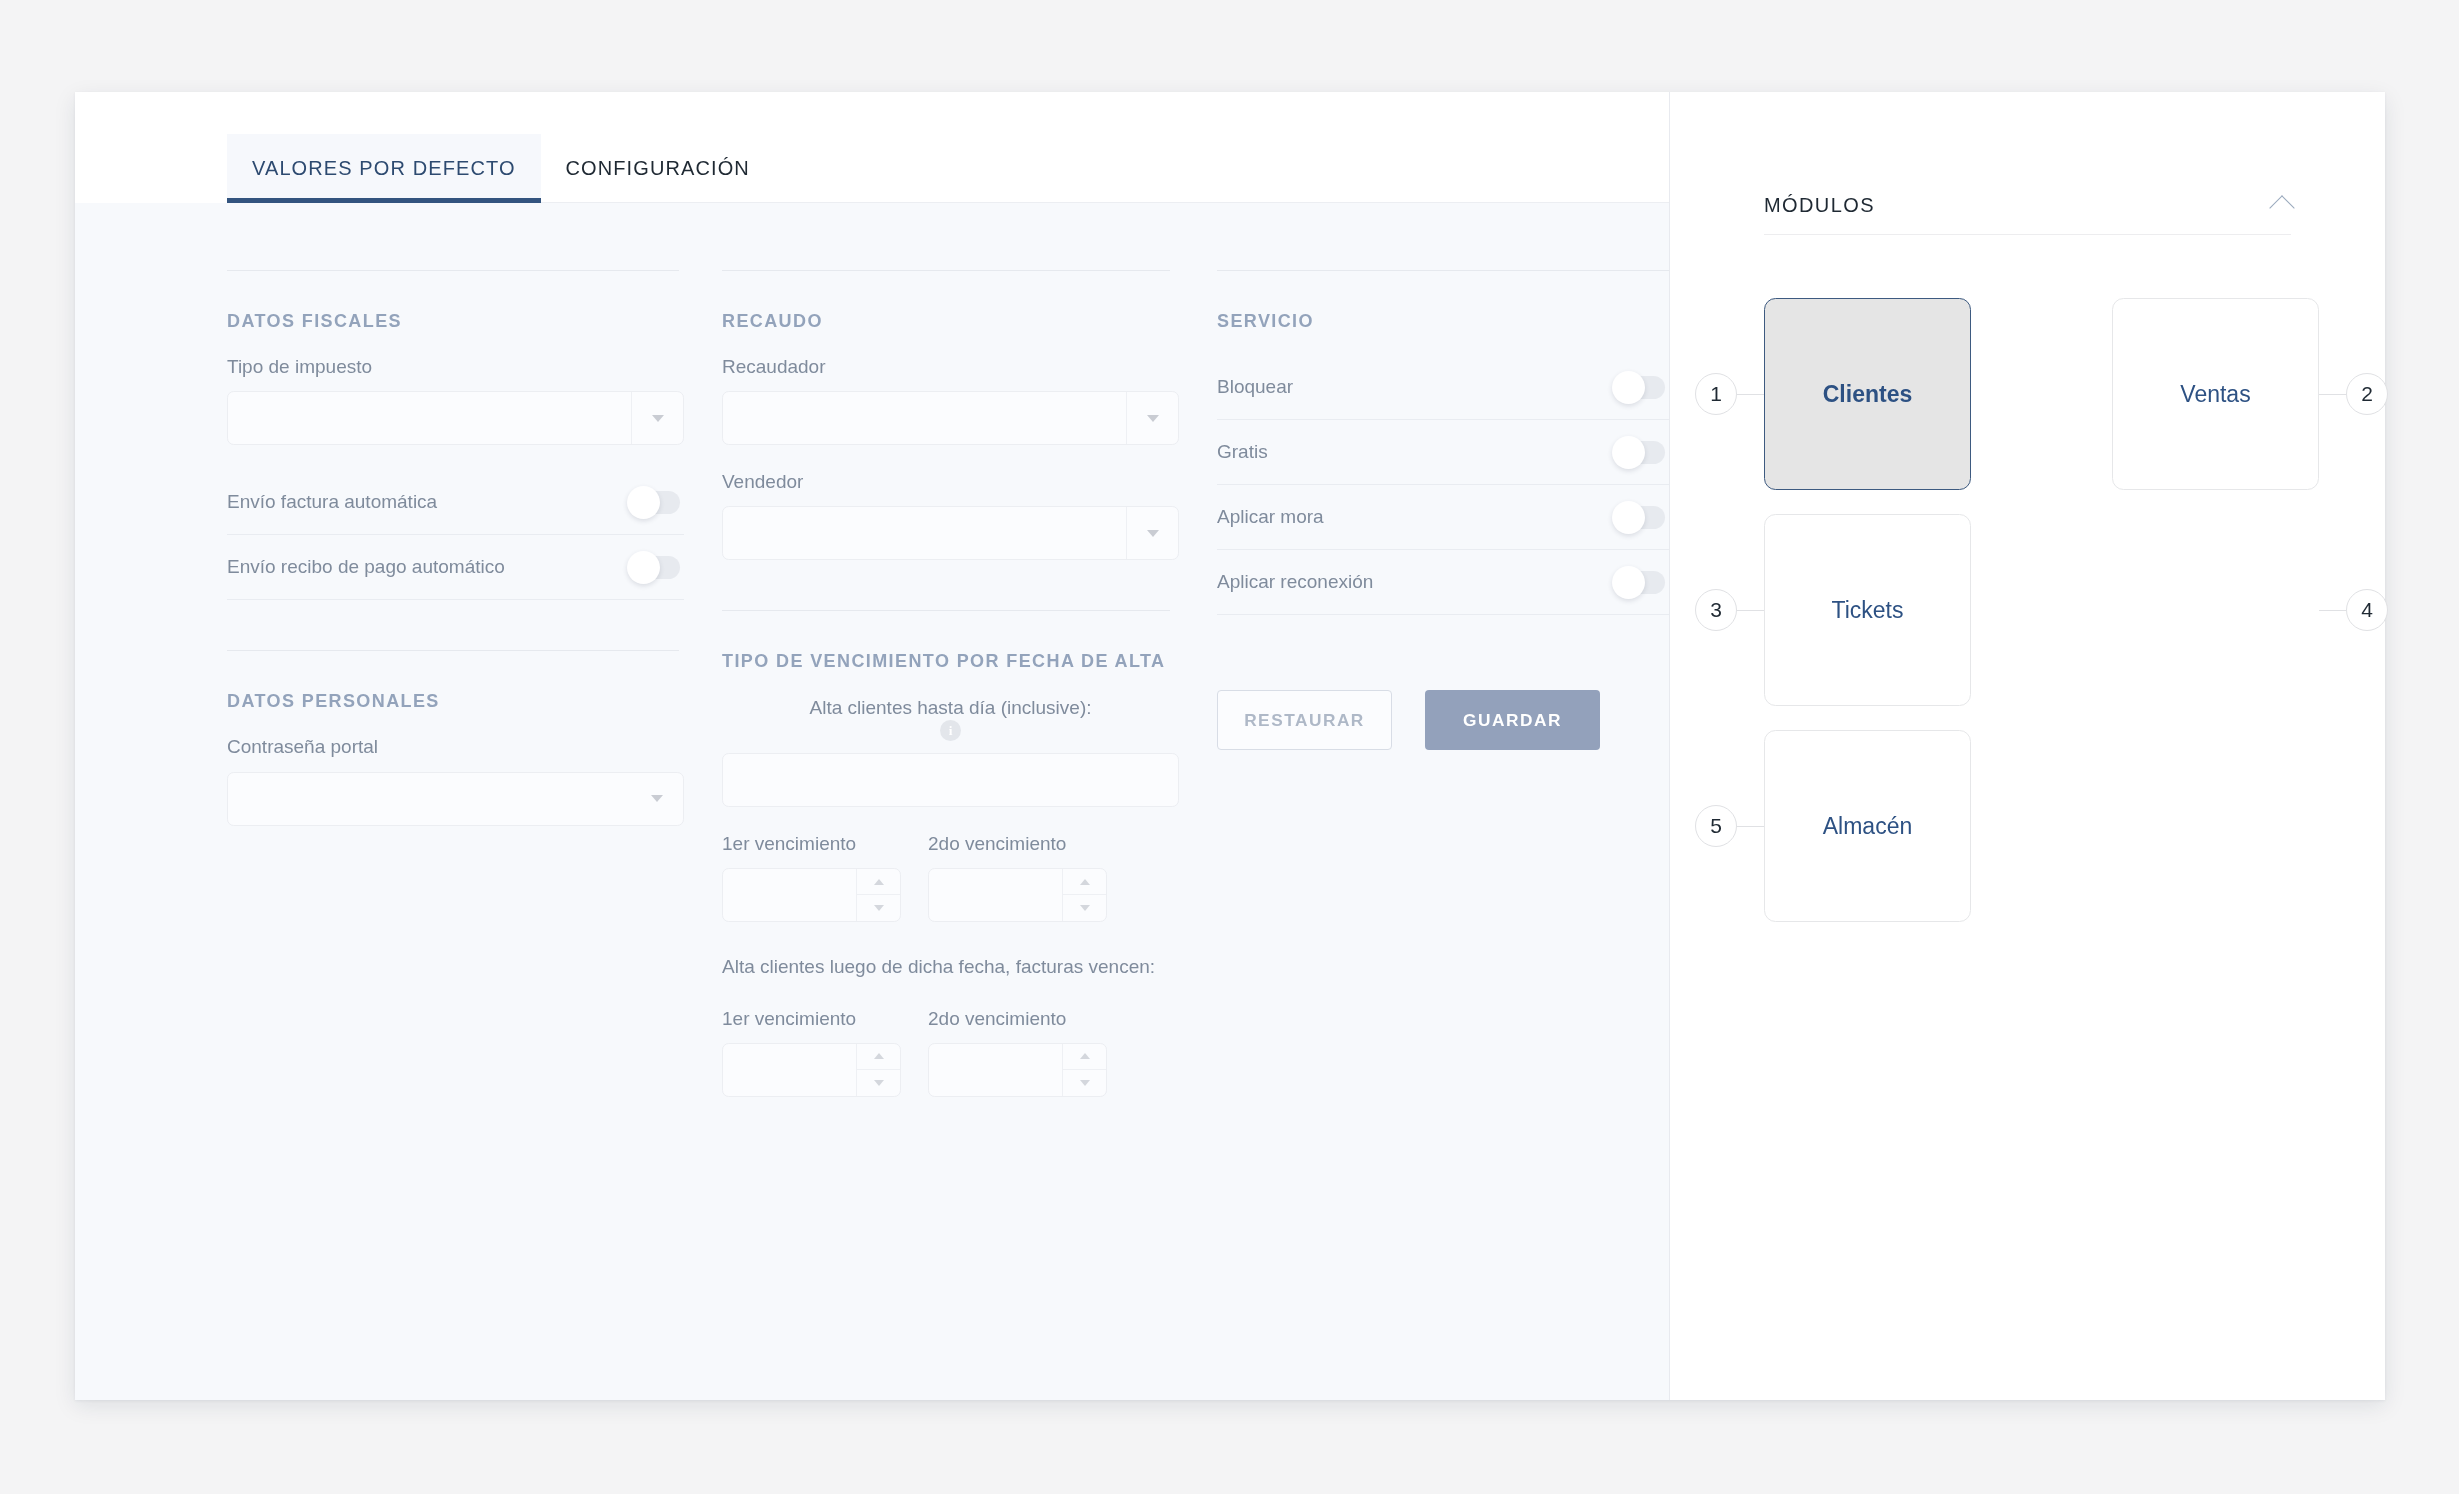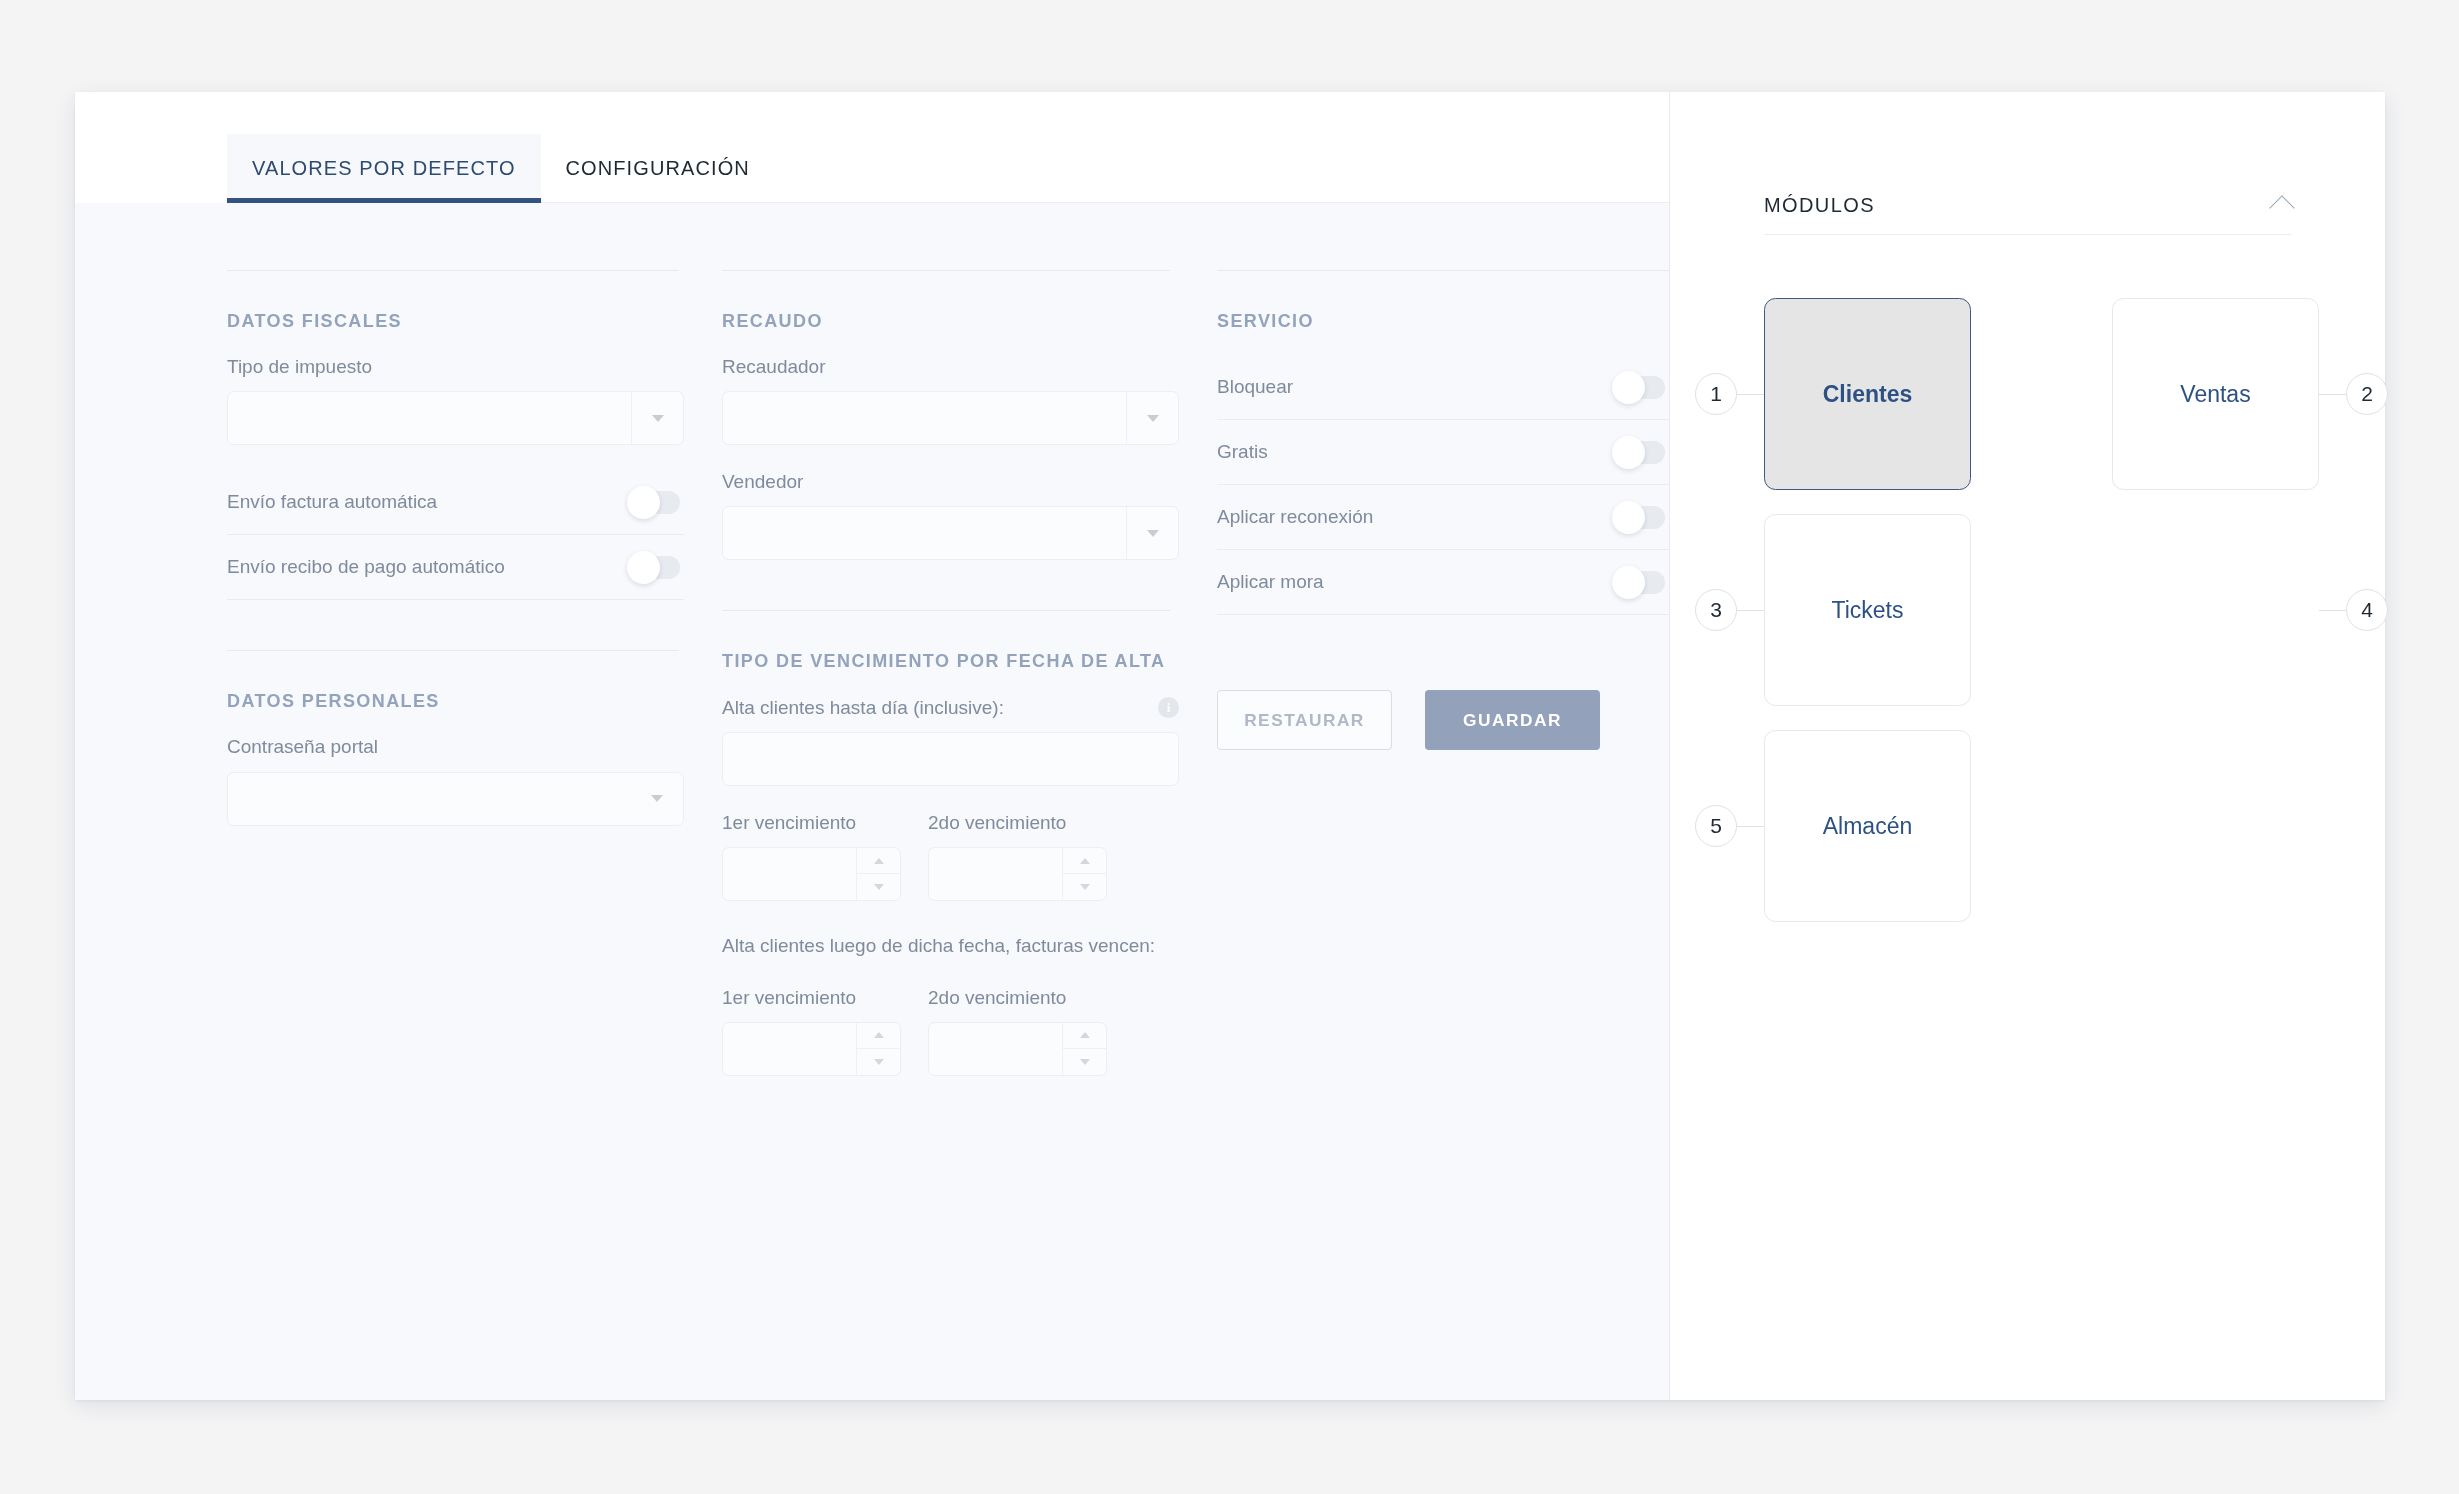--- a/index.html
+++ b/index.html
@@ -208,20 +208,21 @@
     border-left: 5.8px solid transparent;
     border-right: 5.8px solid transparent;
     border-top: 6.7px solid #d4d7dd;
   }
 
   .label-with-info {
     display: flex;
     align-items: center;
     justify-content: space-between;
     margin-bottom: 11.5px;
+    flex-direction: column;
   }
   .info-dot {
     width: 21px; height: 21px;
     border-radius: 50%;
     background: #e3e6eb;
     color: #ffffff;
     font-size: 13.4px;
     font-weight: bold;
     display: flex;
     align-items: center;
@@ -508,33 +509,33 @@
         </div>
 
         <div class="toggle-row">
           <span class="t-label">Gratis</span>
           <span class="switch">
             <span class="knob"></span>
           </span>
         </div>
 
         <div class="toggle-row">
+          <span class="t-label">Aplicar mora</span>
+          <span class="switch">
+            <span class="knob"></span>
+          </span>
+        </div>
+
+        <div class="toggle-row">
           <span class="t-label">Aplicar reconexión</span>
           <span class="switch">
             <span class="knob"></span>
           </span>
         </div>
 
-        <div class="toggle-row">
-          <span class="t-label">Aplicar mora</span>
-          <span class="switch">
-            <span class="knob"></span>
-          </span>
-        </div>
-
         <div class="btn-row">
           <button class="btn btn-restore">RESTAURAR</button>
           <button class="btn btn-save">GUARDAR</button>
         </div>
       </div>
 
     </div>
   </div>
 
   <div class="modules-side">

